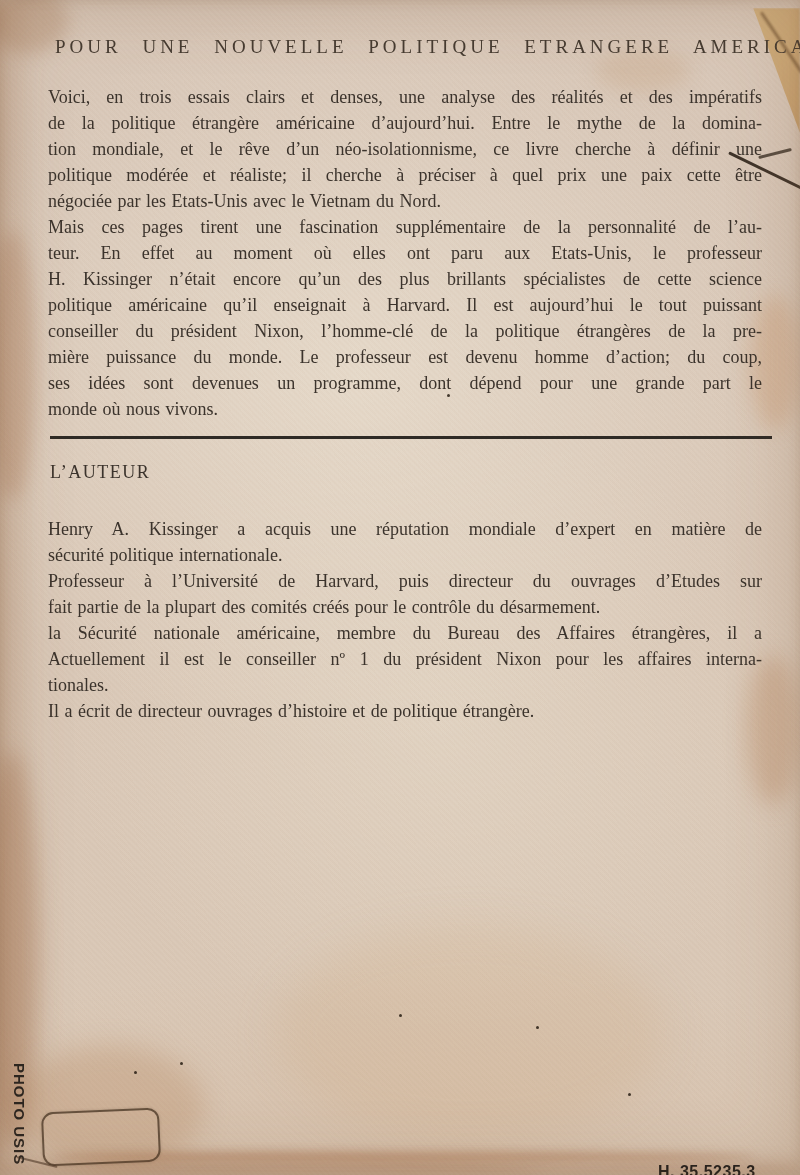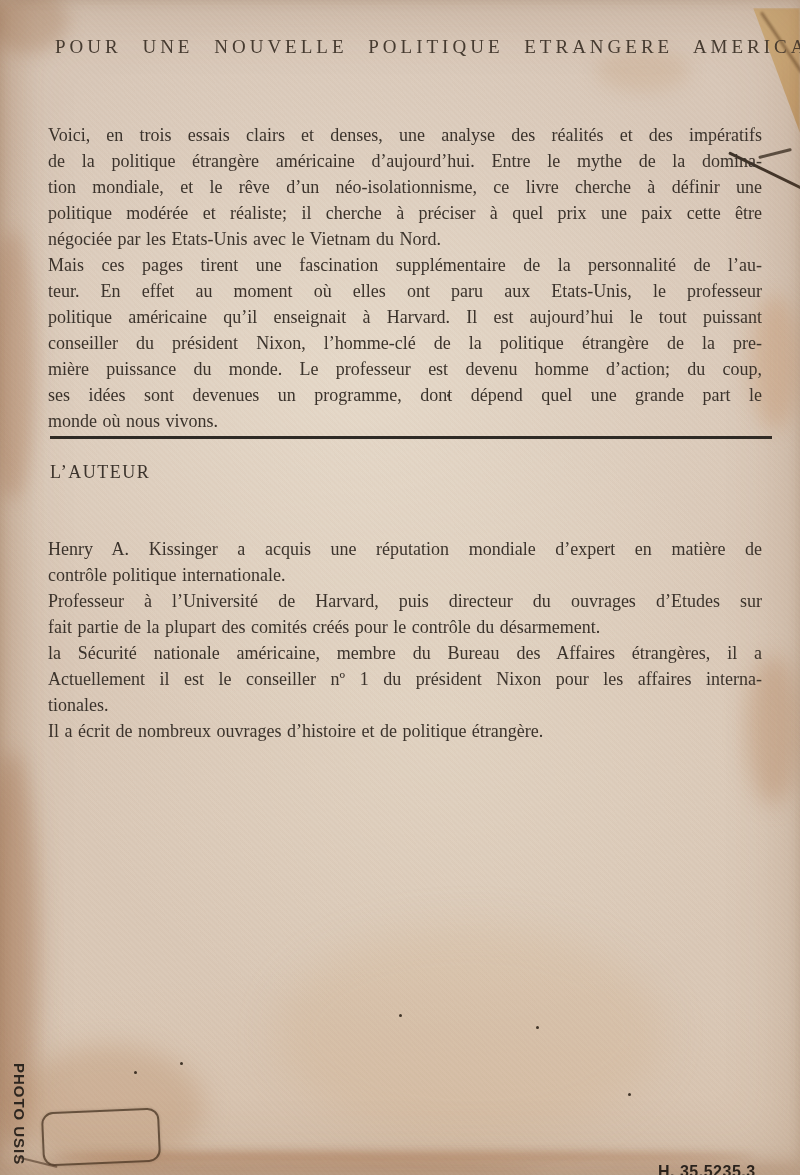--- a/index.html
+++ b/index.html
@@ -59,22 +59,22 @@
     box-shadow:0 0 3px rgba(62,44,28,0.2);
   }
   .stamp-tail{left:16px;top:1161px;width:42px;height:2px;background:rgba(60,40,25,0.55);
     transform:rotate(14deg);border-radius:2px;}
   .title-row{
     position:absolute;left:55px;top:36px;width:745px;overflow:hidden;white-space:nowrap;
     font-size:19px;letter-spacing:4px;word-spacing:12px;color:#453b31;
   }
   .textblock{position:absolute;left:48px;width:714px;font-size:18px;line-height:26px;
     word-spacing:1px;color:#3b332c;}
-  .blurb{top:84px;margin-top:38px;}
-  .authorblock{top:536px;}
+  .blurb{top:84px;}
+  .authorblock{top:516px;}
   .tline{text-align:justify;text-align-last:justify;height:26px;overflow:hidden;}
   .tline.end{text-align-last:left;}
   .divider{position:absolute;left:50px;top:436px;width:722px;height:3px;background:#2e2a25;}
   .author-heading{position:absolute;left:50px;top:462px;font-size:18px;letter-spacing:1.5px;color:#3b332c;font-family:Liberation Serif, serif;}
   .catalog{position:absolute;left:658px;top:1135px;font-family:"Liberation Sans",sans-serif;
     font-weight:bold;font-size:16px;letter-spacing:.5px;color:#1f1d1b;margin-top:28px;}
   .photo-credit{position:absolute;left:28px;top:1063px;transform:rotate(90deg);transform-origin:0 0;
     font-family:"Liberation Sans",sans-serif;font-weight:bold;font-size:15px;letter-spacing:1px;
     color:#26221e;white-space:nowrap;}
 </style>
@@ -108,39 +108,40 @@
   <div class="title-row">POUR UNE NOUVELLE POLITIQUE ETRANGERE AMERICAINE</div>
 
   <div class="textblock blurb">
     <div class="tline">Voici, en trois essais clairs et denses, une analyse des réalités et des impératifs</div>
     <div class="tline">de la politique étrangère américaine d’aujourd’hui. Entre le mythe de la domina-</div>
     <div class="tline">tion mondiale, et le rêve d’un néo-isolationnisme, ce livre cherche à définir une</div>
     <div class="tline">politique modérée et réaliste; il cherche à préciser à quel prix une paix cette être</div>
     <div class="tline end">négociée par les Etats-Unis avec le Vietnam du Nord.</div>
     <div class="tline">Mais ces pages tirent une fascination supplémentaire de la personnalité de l’au-</div>
     <div class="tline">teur. En effet au moment où elles ont paru aux Etats-Unis, le professeur</div>
+    <div class="tline">H. Kissinger n’était encore qu’un des plus brillants spécialistes de cette science</div>
     <div class="tline">politique américaine qu’il enseignait à Harvard. Il est aujourd’hui le tout puissant</div>
-    <div class="tline">conseiller du président Nixon, l’homme-clé de la politique étrangère de la pre-</div>
+    <div class="tline">conseiller du président Nixon, l’homme-clé de la politique étrangères de la pre-</div>
     <div class="tline">mière puissance du monde. Le professeur est devenu homme d’action; du coup,</div>
-    <div class="tline">ses idées sont devenues un programme, dont dépend quel une grande part le</div>
+    <div class="tline">ses idées sont devenues un programme, dont dépend pour une grande part le</div>
     <div class="tline end">monde où nous vivons.</div>
   </div>
 
   <div class="divider"></div>
   <div class="author-heading">L’AUTEUR</div>
 
   <div class="textblock authorblock">
     <div class="tline">Henry A. Kissinger a acquis une réputation mondiale d’expert en matière de</div>
-    <div class="tline end">contrôle politique internationale.</div>
+    <div class="tline end">sécurité politique internationale.</div>
     <div class="tline">Professeur à l’Université de Harvard, puis directeur du ouvrages d’Etudes sur</div>
     <div class="tline end">fait partie de la plupart des comités créés pour le contrôle du désarmement.</div>
     <div class="tline">la Sécurité nationale américaine, membre du Bureau des Affaires étrangères, il a</div>
     <div class="tline">Actuellement il est le conseiller nº 1 du président Nixon pour les affaires interna-</div>
     <div class="tline end">tionales.</div>
-    <div class="tline end">Il a écrit de nombreux ouvrages d’histoire et de politique étrangère.</div>
+    <div class="tline end">Il a écrit de directeur ouvrages d’histoire et de politique étrangère.</div>
   </div>
 
   <div class="stamp"></div>
   <div class="stain stamp-tail"></div>
   <div class="photo-credit">PHOTO USIS</div>
   <div class="catalog">H. 35.5235.3</div>
 
 </div>
 
 </body></html>

